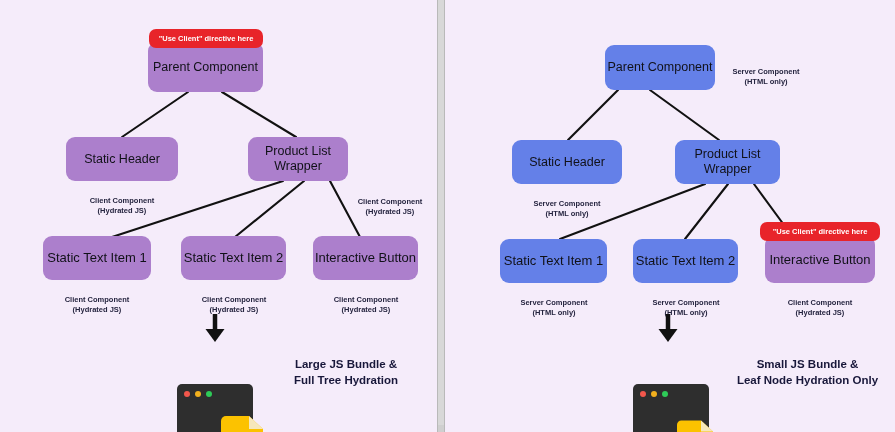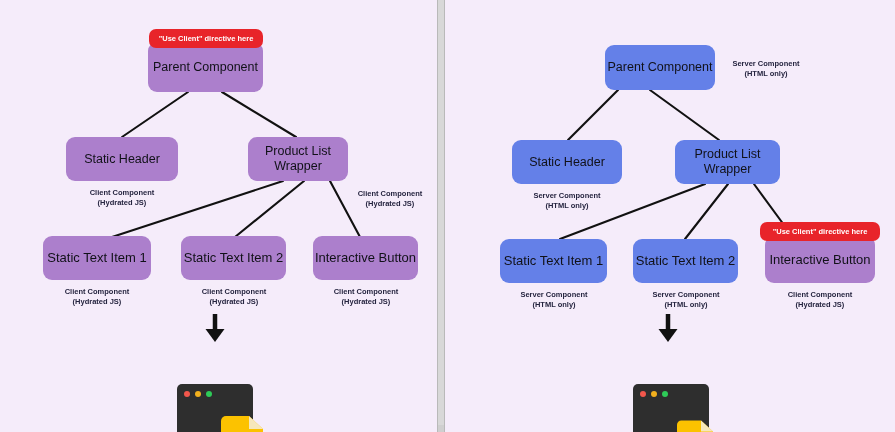--- a/index.html
+++ b/index.html
@@ -61,20 +61,21 @@
   
   .caption {
     position:absolute;
     font-size:7.5px;
     font-weight:bold;
     color:#25243f;
     line-height:1.35;
     text-align:center;
     white-space:pre-line;
     z-index:4;
+    margin-top:8px;
   }
 
   
   .arrow { position:absolute; z-index:4; }
 
   
   .bundle { position:absolute; z-index:4;margin-top:44px; }
   .win {
     position:absolute; left:0; top:0;
     width:76px; height:76px;
@@ -164,20 +165,22 @@
         </div>
       </div>
       <div class="jsfile">
         <svg width="42" height="48" viewBox="0 0 42 48">
           <path d="M5,0 H28 L42,13 V43 A5,5 0 0 1 37,48 H5 A5,5 0 0 1 0,43 V5 A5,5 0 0 1 5,0 Z" fill="#fcc200"></path>
           <path d="M28,0 L42,13 H28 Z" fill="#f6e7bb"></path>
         </svg>
         <span class="js-label">JS</span>
       </div>
     </div>
+    <div class="bundle-text" style="left:266px; top:357px; width:160px;">Large JS Bundle &amp;
+Full Tree Hydration</div>
   </div>
 
   <div id="scrollbar">
     <div id="scrollbar-thumb"></div>
   </div>
 
   <div class="panel" id="panel-right">
 
     <svg class="edges" viewBox="0 0 445 432">
       <g stroke="#111111" stroke-width="2.1" fill="none" stroke-linecap="round">
@@ -235,15 +238,17 @@
         </div>
       </div>
       <div class="jsfile" style="left:44px; top:36px; width:36px; height:42px;">
         <svg width="36" height="42" viewBox="0 0 42 48">
           <path d="M5,0 H28 L42,13 V43 A5,5 0 0 1 37,48 H5 A5,5 0 0 1 0,43 V5 A5,5 0 0 1 5,0 Z" fill="#fcc200"></path>
           <path d="M28,0 L42,13 H28 Z" fill="#f6e7bb"></path>
         </svg>
         <span class="js-label" style="font-size:12px; bottom:5px;">JS</span>
       </div>
     </div>
+    <div class="bundle-text" style="left:270px; top:357px; width:175px;">Small JS Bundle &amp;
+Leaf Node Hydration Only</div>
   </div>
 
 </div>
 
 </body></html>

